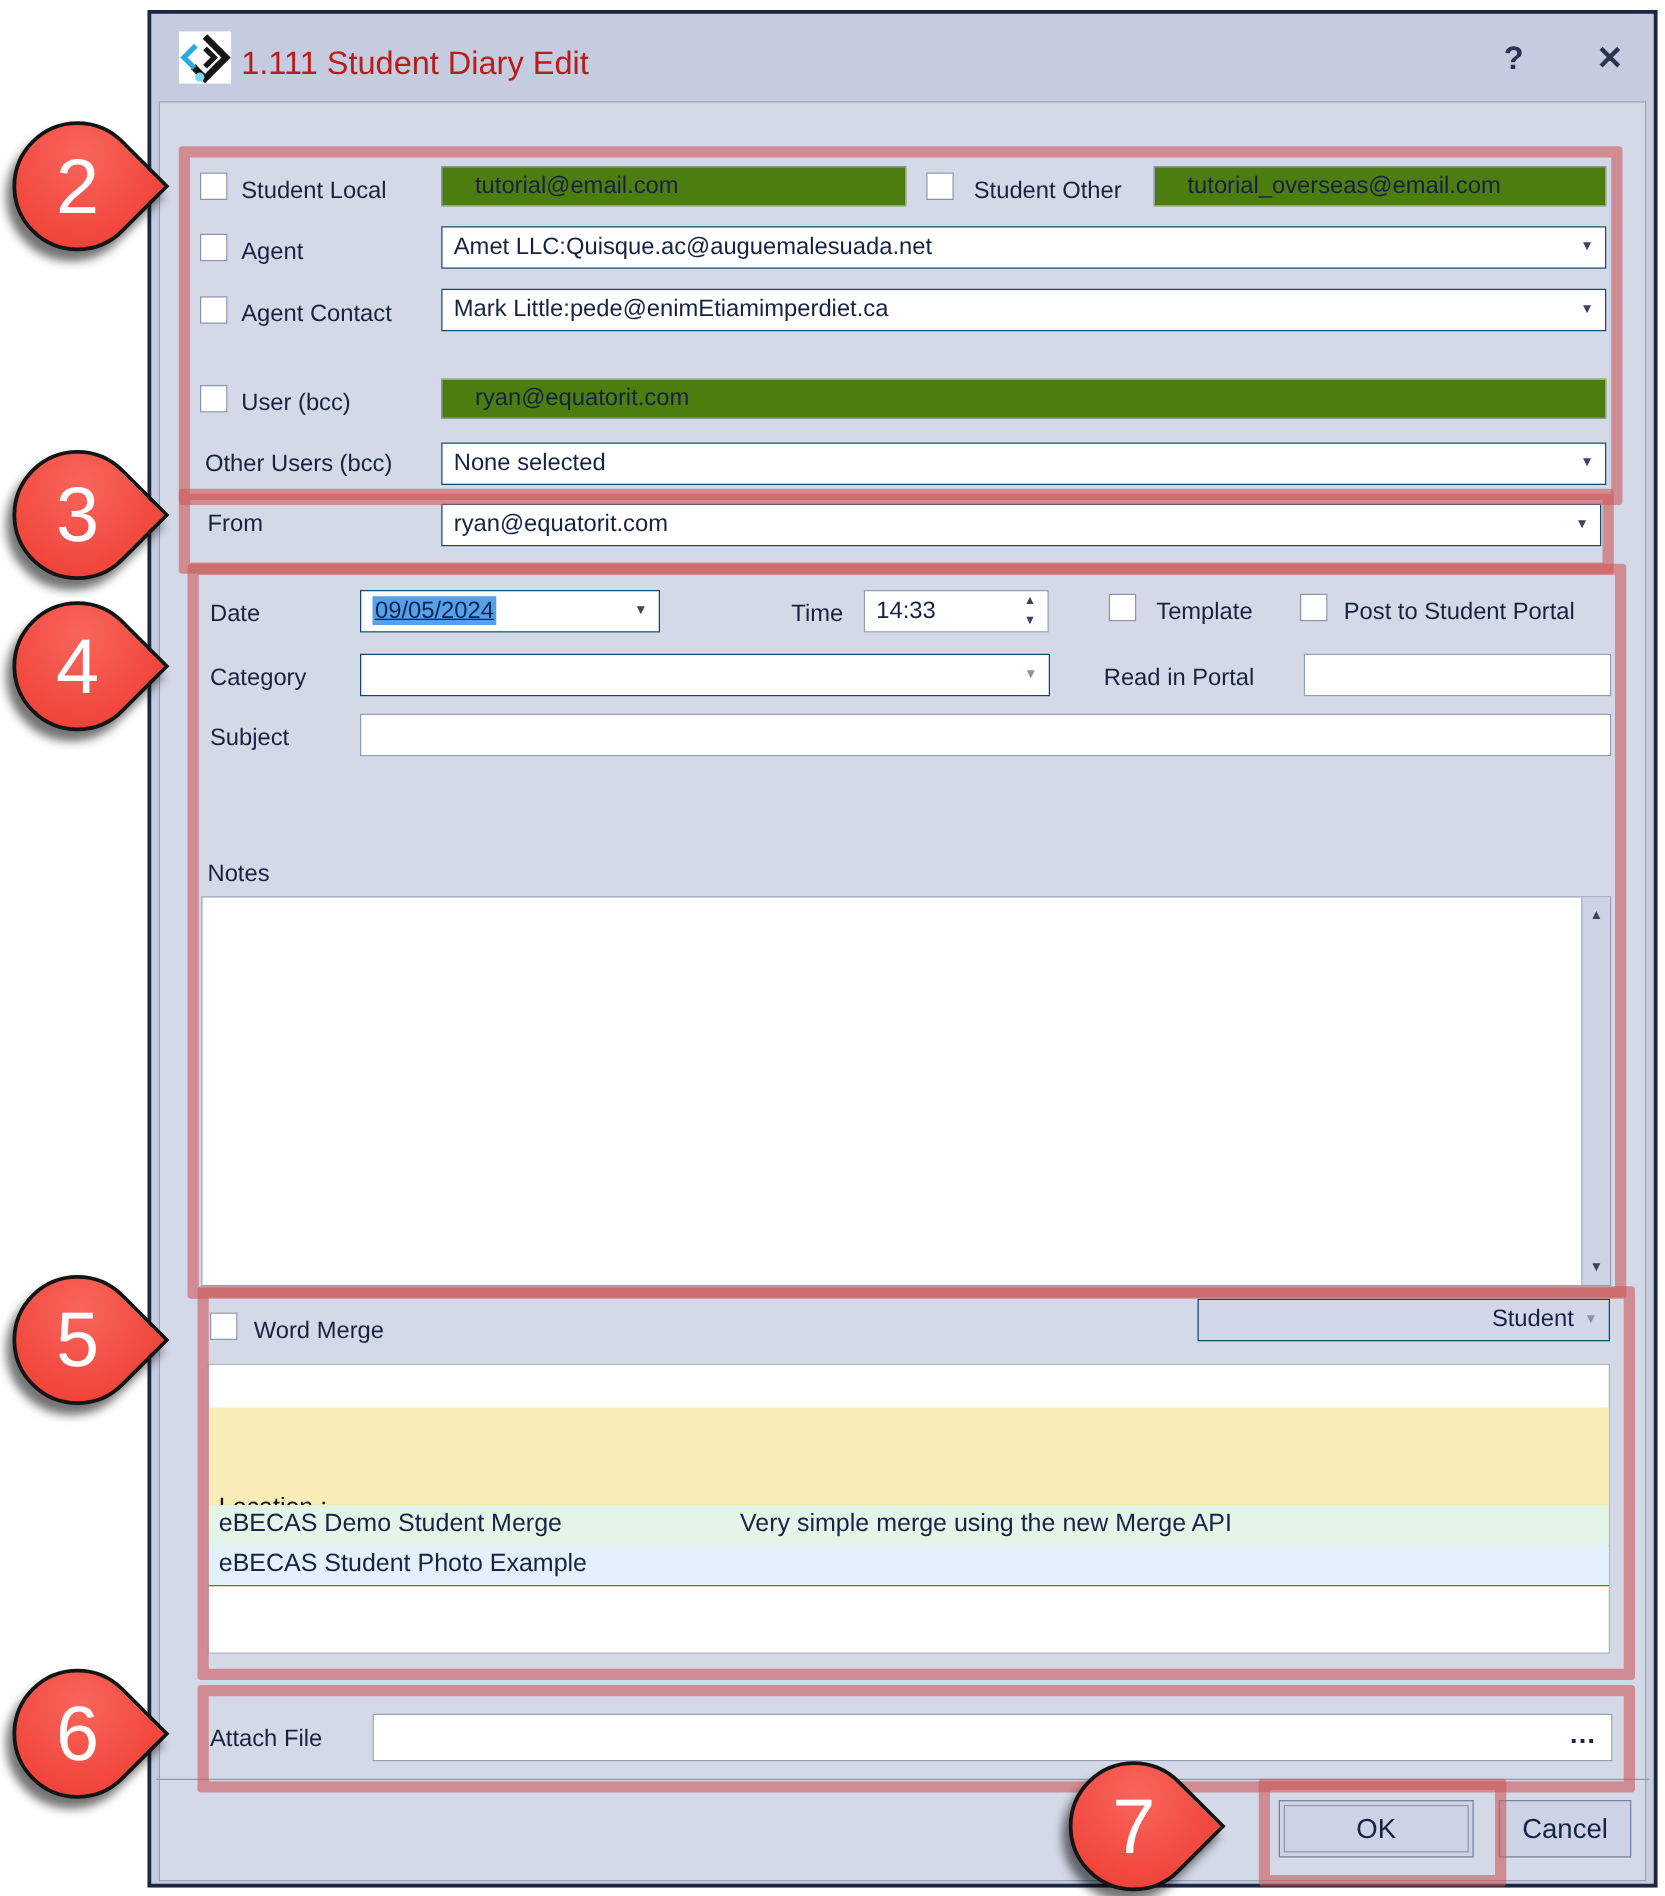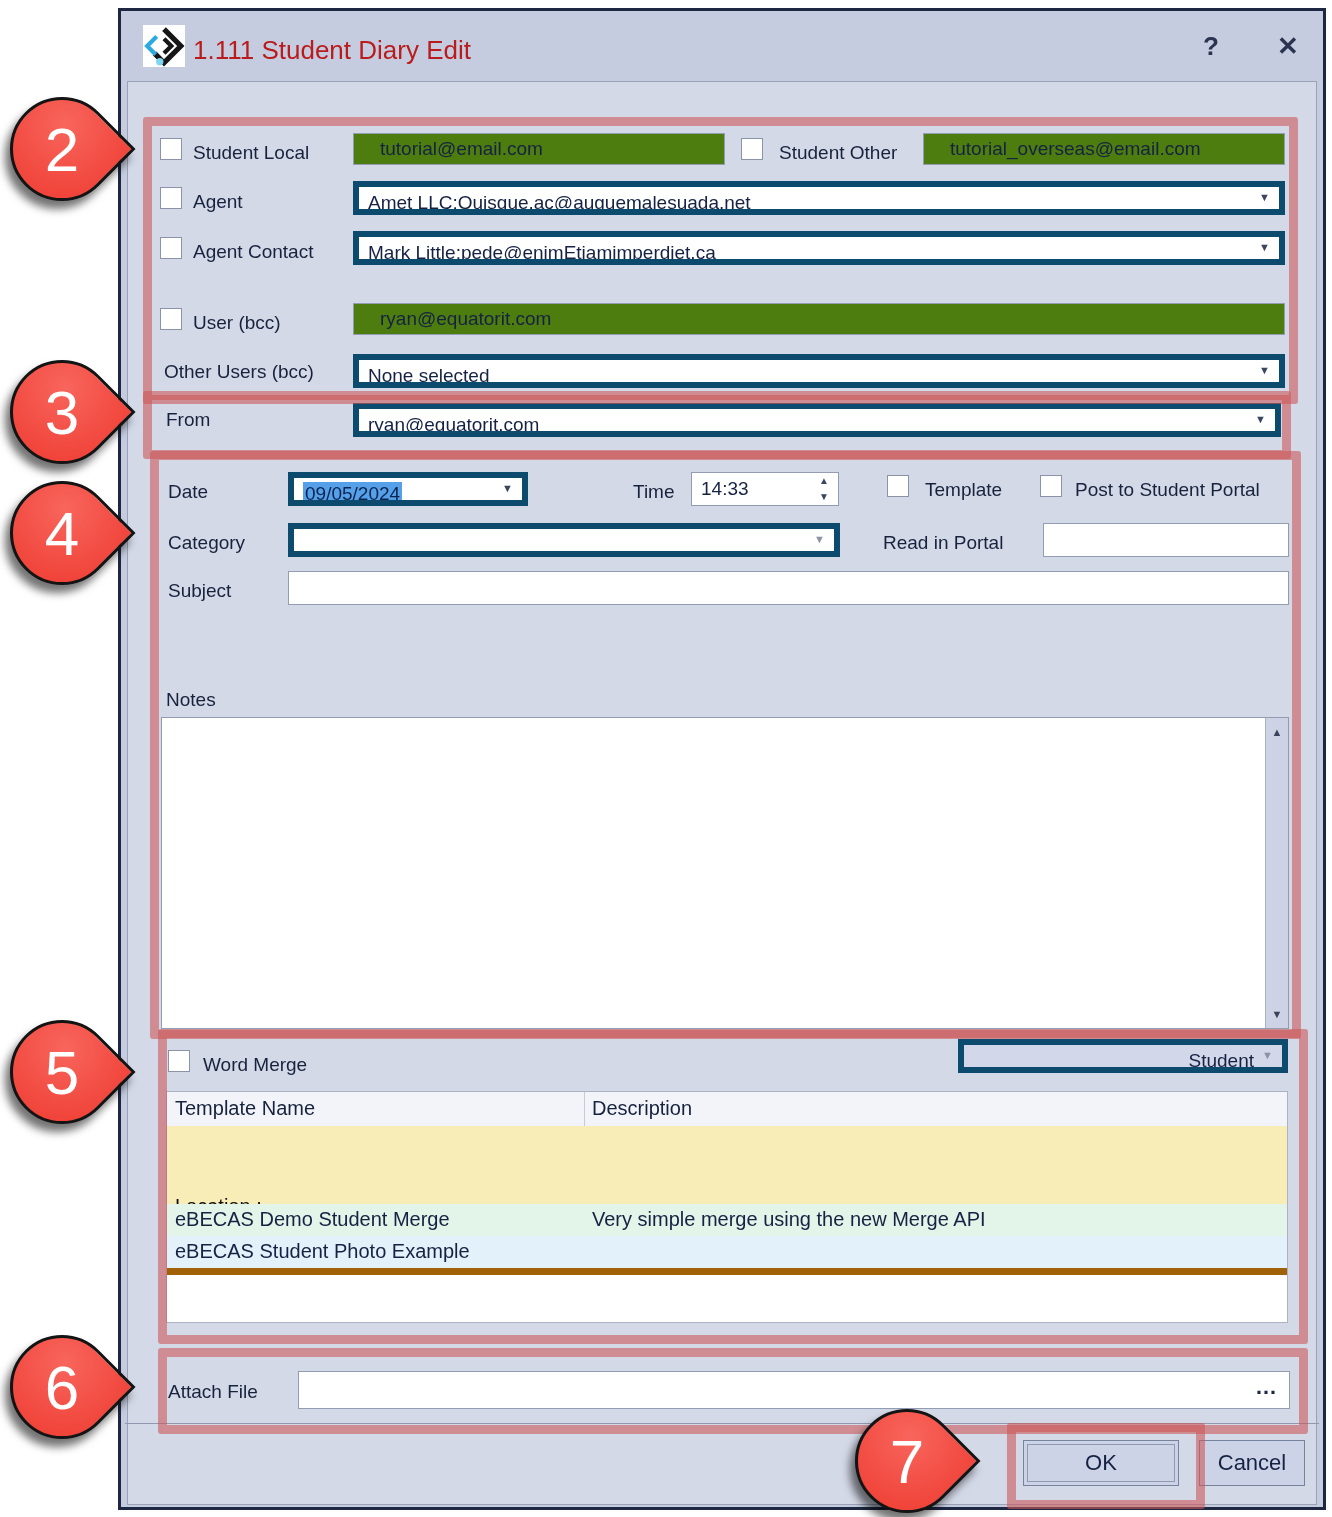--- a/index.html
+++ b/index.html
@@ -19,21 +19,21 @@
   .legend{position:absolute;left:14px;top:-13px;padding:0 7px;background:#d4d9e8;
           font-size:19px;color:#17233d;}
 
   
   .lbl{font-size:19px;color:#17233d;white-space:nowrap;line-height:22px;}
   .cb{width:22px;height:22px;background:#ffffff;border:1px solid #8a93a8;}
   .field-ro{background:#4d7c0f;border:1px solid #929cb2;font-size:19px;
             padding:3px 26px;line-height:24px;white-space:nowrap;overflow:hidden;}
   .field-w{background:#ffffff;border:1px solid #929cb2;font-size:19px;
            padding:4px 9px;line-height:24px;white-space:nowrap;overflow:hidden;}
-  .combo{background:#ffffff;border:6px solid #0c4a6e;font-size:19px;
+  .combo{background:#ffffff;border:1px solid #0c4a6e;font-size:19px;
          padding:4px 28px 4px 9px;line-height:24px;white-space:nowrap;overflow:hidden;}
   .combo-flat{background:#d2d8e9;text-align:right;}
   .arrow{position:absolute;right:9px;top:50%;transform:translateY(-54%);
          font-size:11px;color:#3a465f;line-height:11px;}
   .arrow.grey{color:#8b93a6;}
   .spin{position:absolute;right:4px;top:2px;width:20px;height:28px;display:flex;
         flex-direction:column;align-items:center;justify-content:space-between;
         font-size:10px;color:#3a465f;line-height:12px;}
   .sel{background:#55a0e8;color:#0b2550;padding:1px 2px;text-decoration:underline;}
 
@@ -43,21 +43,21 @@
   .vscroll .a{position:absolute;left:0;width:100%;text-align:center;font-size:11px;color:#39435c;}
 
   
   .wm-table{background:#ffffff;border:1px solid #aab2c4;}
   .wm-head{position:absolute;left:0;top:0;right:0;height:34px;background:#f2f4fa;
            border-bottom:1px solid #c6cbd9;}
   .wm-head .divider{position:absolute;left:417px;top:0;bottom:0;width:1px;background:#c6cbd9;}
   .wm-cell{position:absolute;font-size:20px;color:#17233d;top:5px;white-space:nowrap;}
   .wm-group{position:absolute;left:0;right:0;top:34px;height:100px;background:#f8edb7;}
   .wm-row{position:absolute;left:0;right:0;height:32px;font-size:20px;line-height:31px;
-          border-bottom:7px solid #a16207;}
+          border-bottom:1px solid #a16207;}
   .row-green{background:#e3f4e8;}
   .row-blue{background:#e2f1fa;}
   .wm-name{position:absolute;left:8px;top:0;white-space:nowrap;}
   .wm-desc{position:absolute;left:425px;top:0;white-space:nowrap;}
 
   
   .btn{background:#ccd3e6;border:1px solid #76839d;font-size:22px;color:#152243;
        display:flex;align-items:center;justify-content:center;cursor:default;}
   .btn-default{outline:1px solid #8f9ab0;outline-offset:-5px;}
 
@@ -174,25 +174,20 @@
     </div>
 
     <div class="abs cb" style="left:47px;top:1039px;"></div>
     <div class="abs lbl" style="left:82px;top:1043px;">Word Merge</div>
     <div class="abs combo combo-flat" style="left:837px;top:1028px;width:330px;height:34px;">
       <span>Student</span>
       <span class="arrow grey">▼</span>
     </div>
 
     <div class="abs wm-table" style="left:45px;top:1080px;width:1122px;height:232px;">
-      <div class="wm-head">
-        <span class="wm-cell" style="left:8px;">Template Name</span>
-        <span class="wm-cell" style="left:425px;">Description</span>
-        <span class="divider"></span>
-      </div>
       <div class="wm-group">
         <span style="position:absolute;left:8px;bottom:8px;font-size:20px;color:#111111;">Location :</span>
       </div>
       <div class="wm-row row-green" style="top:112px;">
         <span class="wm-name">eBECAS Demo Student Merge</span>
         <span class="wm-desc">Very simple merge using the new Merge API</span>
       </div>
       <div class="wm-row row-blue" style="top:144px;">
         <span class="wm-name">eBECAS Student Photo Example</span>
         <span class="wm-desc"></span>

